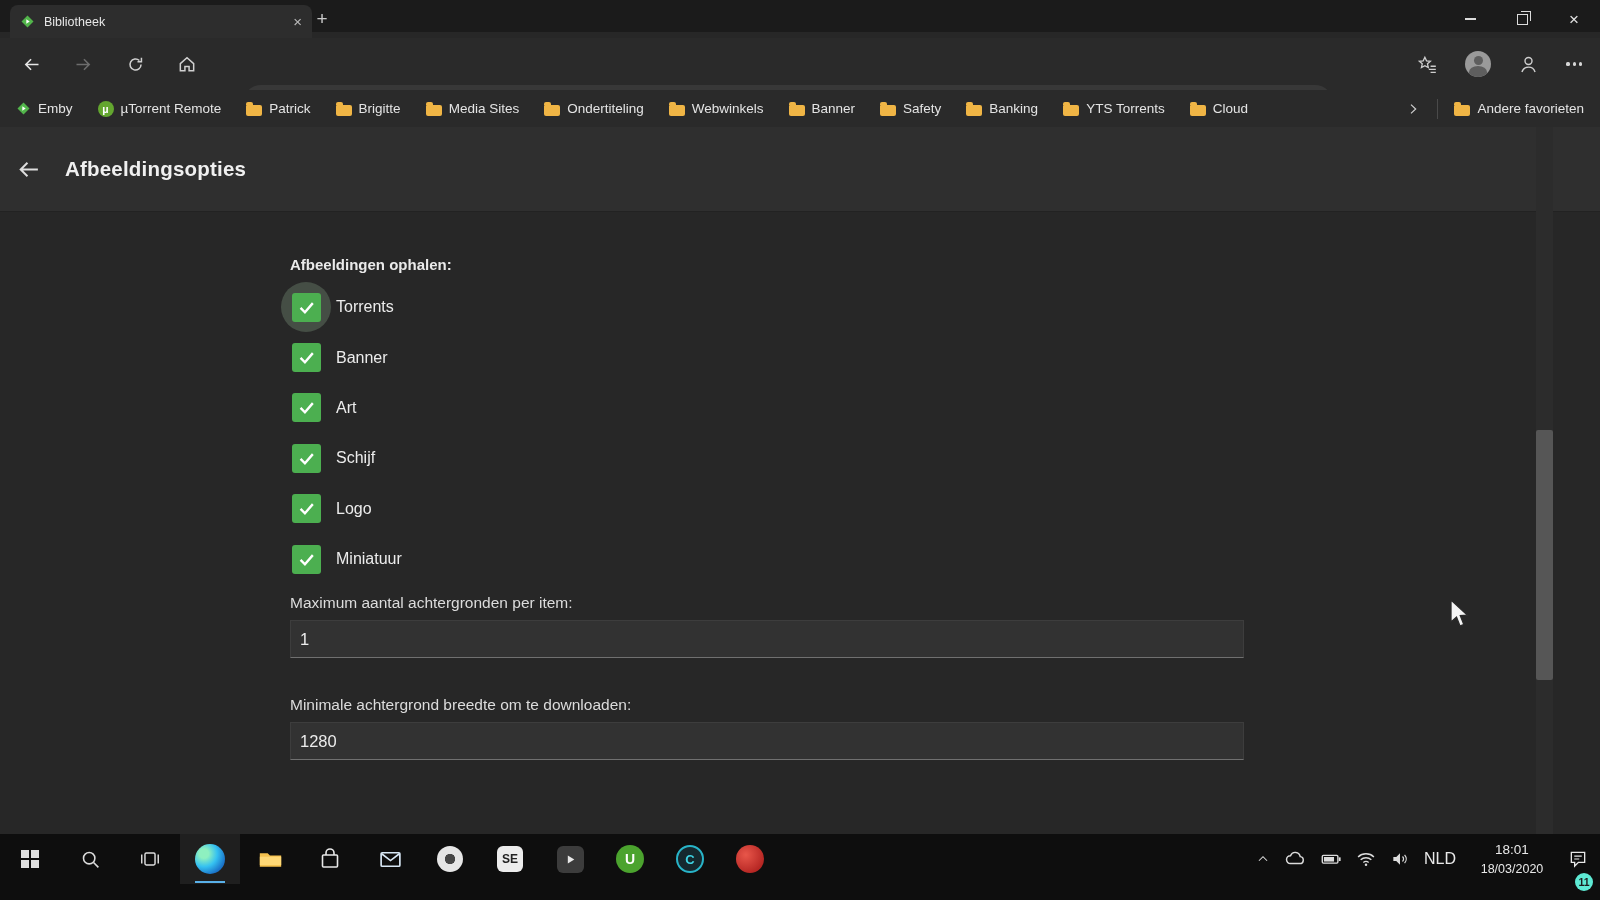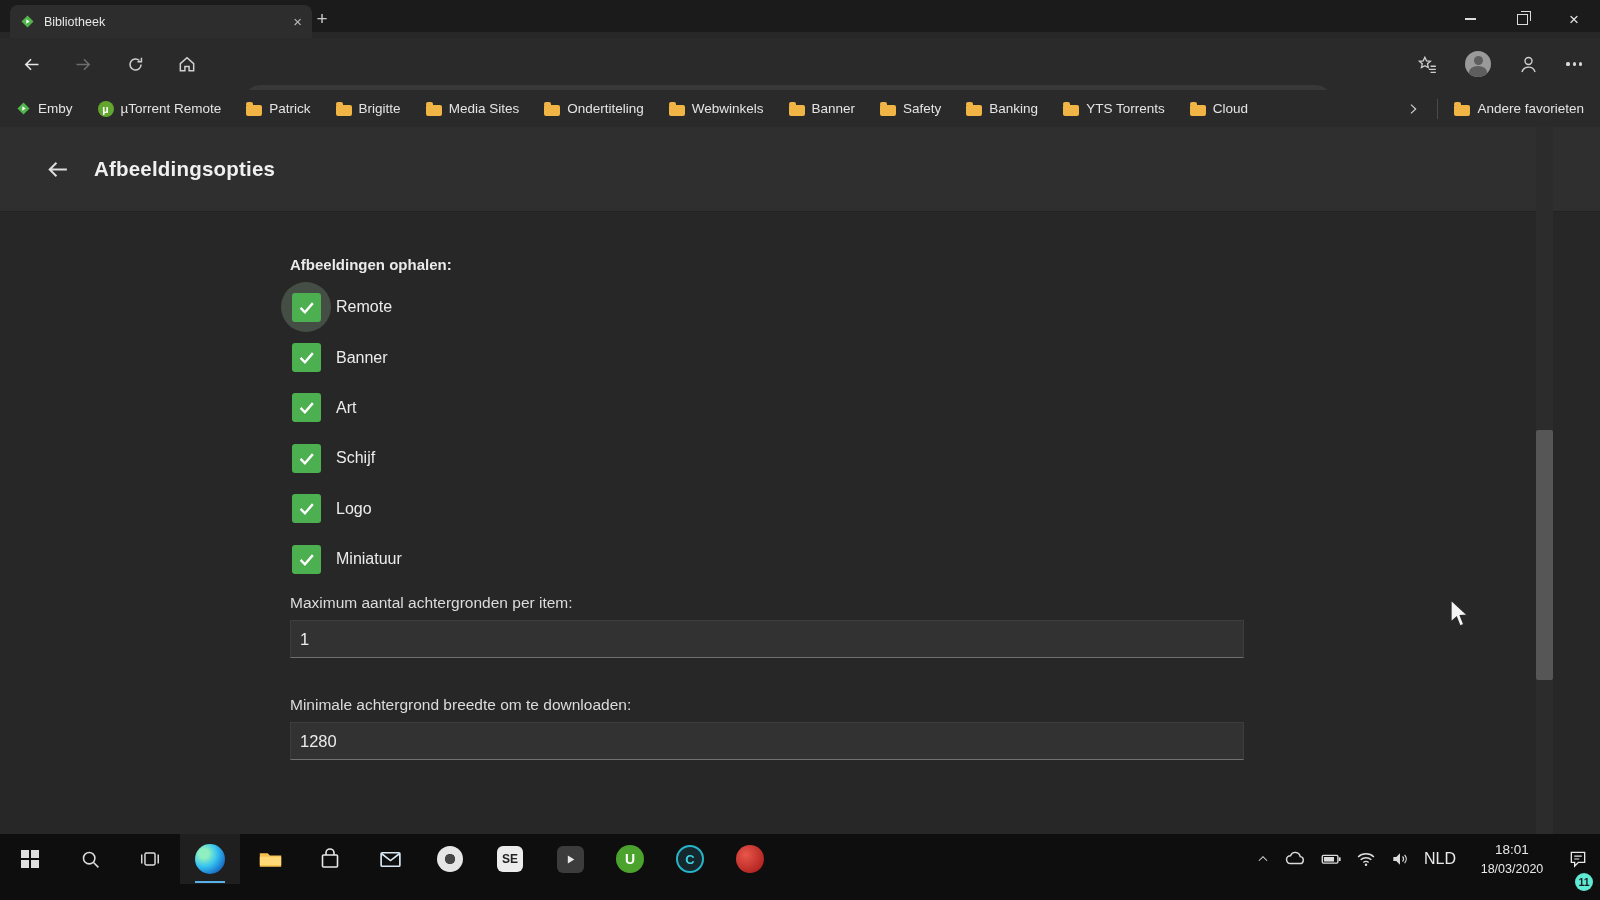--- a/index.html
+++ b/index.html
@@ -46,21 +46,21 @@
   .bm{display:flex;align-items:center;gap:7px;white-space:nowrap}
   .folder-ic{position:relative;width:16px;height:11px;background:#f0b545;border-radius:1px 2px 2px 2px;margin-top:3px;flex:none}
   .folder-ic::before{content:"";position:absolute;top:-3px;left:0;width:7px;height:3px;background:#f0b545;border-radius:2px 2px 0 0}
   .utor-ic{width:16px;height:16px;border-radius:50%;background:#63a62f;color:#fff;font-size:11px;font-weight:700;
       display:flex;align-items:center;justify-content:center;flex:none}
   .bm-overflow{margin-left:auto;display:flex;align-items:center}
   .bm-divider{width:1px;height:20px;background:#4a4a4a;margin:0 16px}
 
   
   .pageheader{position:absolute;top:127px;left:0;right:0;height:85px;background:#2f2f2f;
-      display:flex;align-items:center;padding-left:45px;gap:24px;box-sizing:border-box;border-bottom:1px solid #222}
+      display:flex;align-items:center;padding-left:16px;gap:24px;box-sizing:border-box;border-bottom:1px solid #222}
   .page-title{color:#f0f0f0;font-size:20.5px;font-weight:700;letter-spacing:.2px}
   .content{position:absolute;top:213px;left:0;right:0;bottom:66px;background:#272727}
   .section-label{position:absolute;left:290px;top:43px;color:#eaeaea;font-size:15px;font-weight:700}
   .checklist{position:absolute;left:281px;top:69px}
   .cb-row{display:flex;align-items:center;height:50.4px}
   .halo{width:50px;height:50px;border-radius:50%;display:flex;align-items:center;justify-content:center;flex:none}
   .halo.focused{background:rgba(140,170,140,.30)}
   .cb{width:29px;height:29px;background:#4caf50;border-radius:3px;display:flex;align-items:center;justify-content:center}
   .cb-label{margin-left:5px;color:#ececec;font-size:16px}
   .field-label{position:absolute;left:290px;color:#dcdcdc;font-size:15.5px}
@@ -272,21 +272,21 @@
 
   <div class="checklist">
     <div class="cb-row">
       <span class="halo focused">
         <span class="cb">
           <svg width="19" height="19" viewBox="0 0 24 24">
               <path d="M4.5 12.5 10 18 20 6.5" fill="none" stroke="#fff" stroke-width="3"></path>
             </svg>
         </span>
       </span>
-      <span class="cb-label">Remote</span>
+      <span class="cb-label">Torrents</span>
     </div>
     <div class="cb-row">
       <span class="halo">
         <span class="cb">
           <svg width="19" height="19" viewBox="0 0 24 24">
               <path d="M4.5 12.5 10 18 20 6.5" fill="none" stroke="#fff" stroke-width="3"></path>
             </svg>
         </span>
       </span>
       <span class="cb-label">Banner</span>

